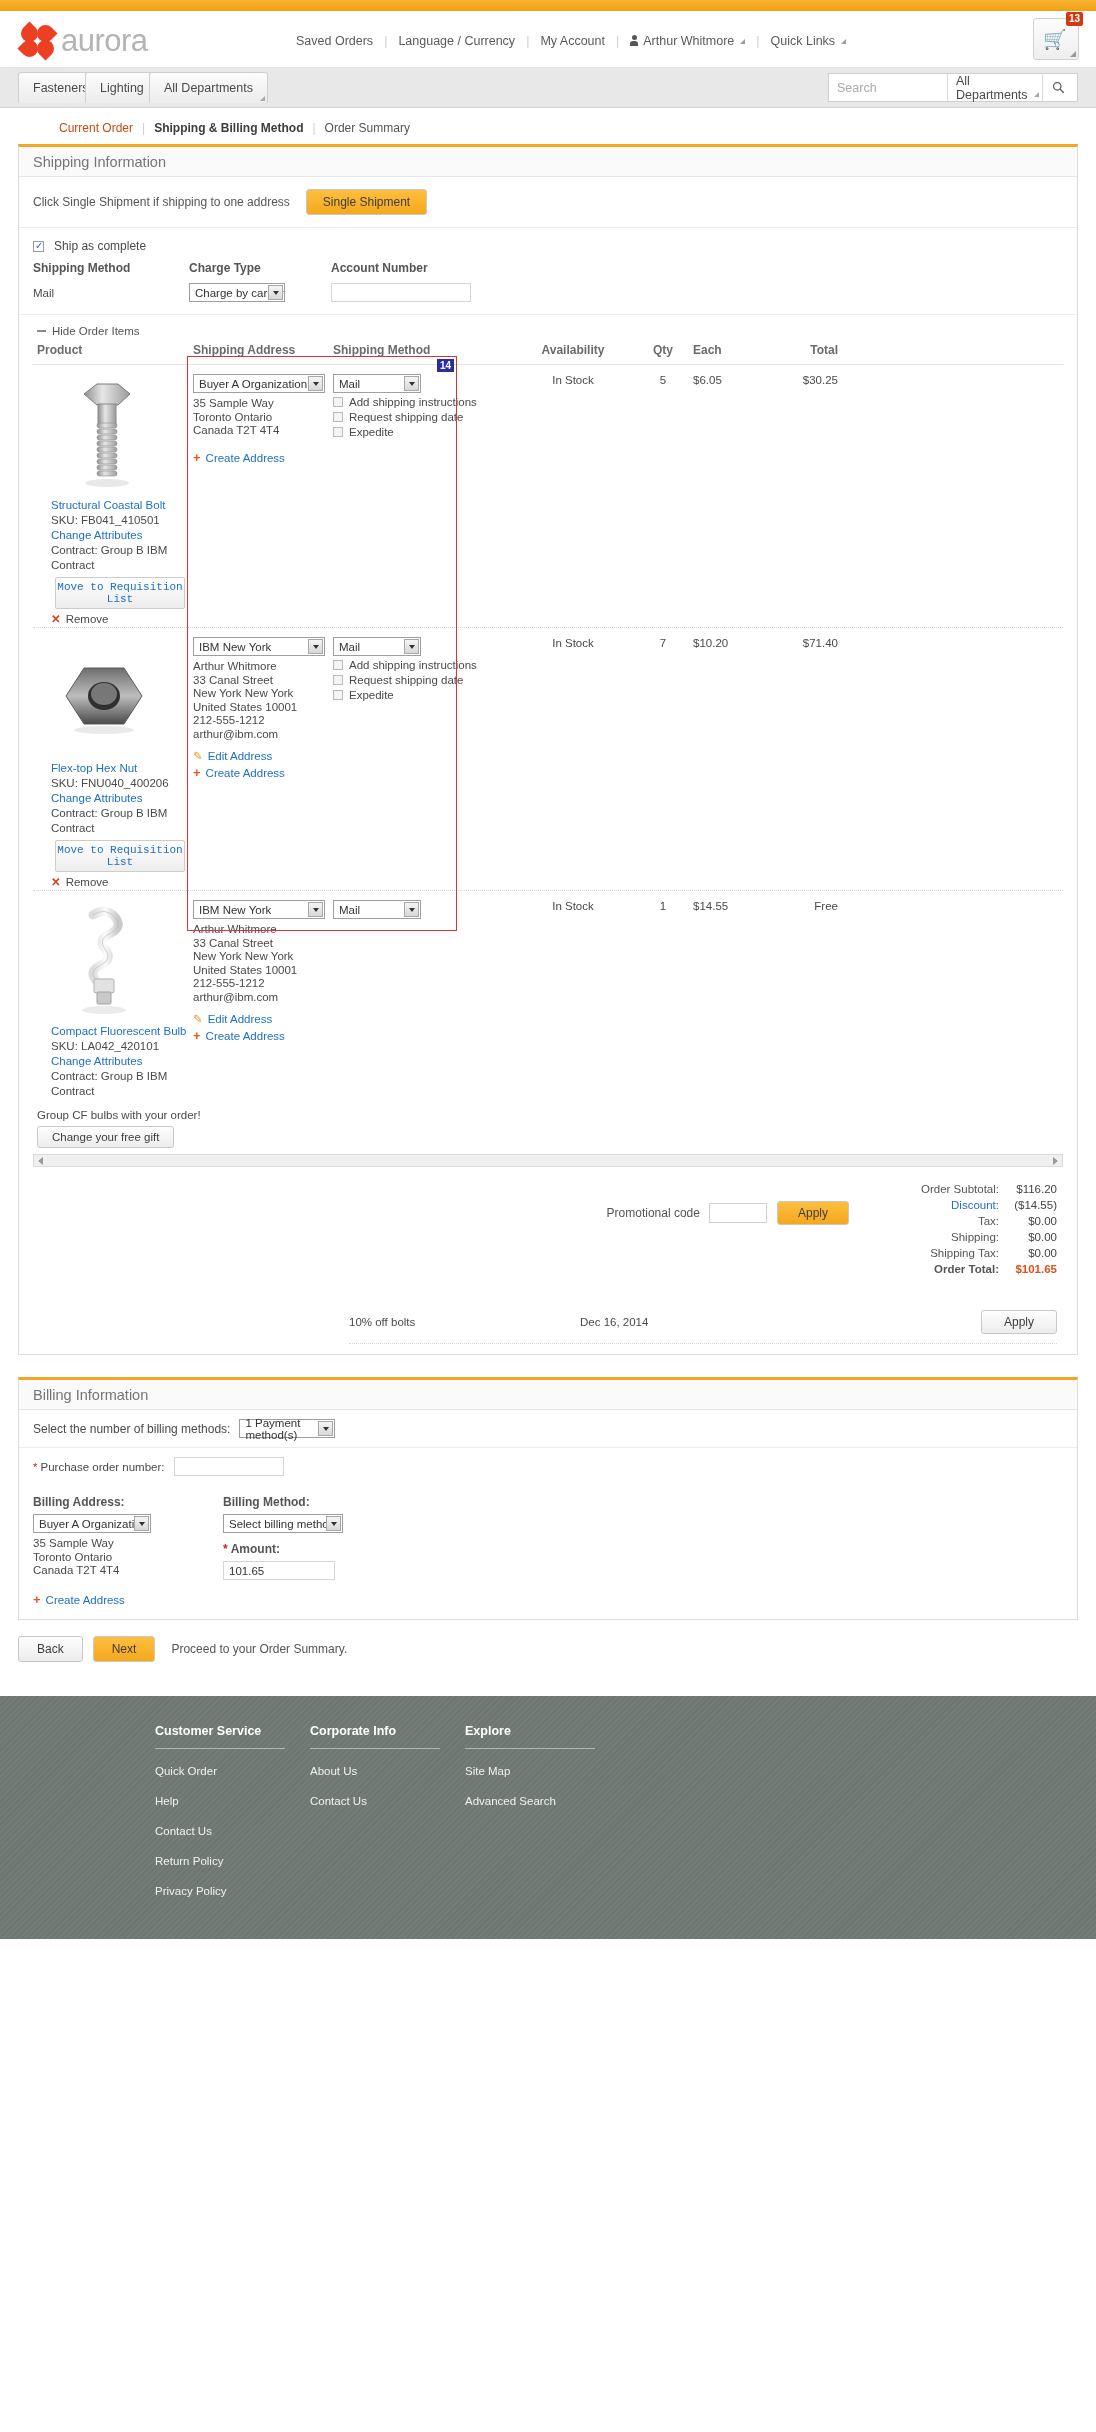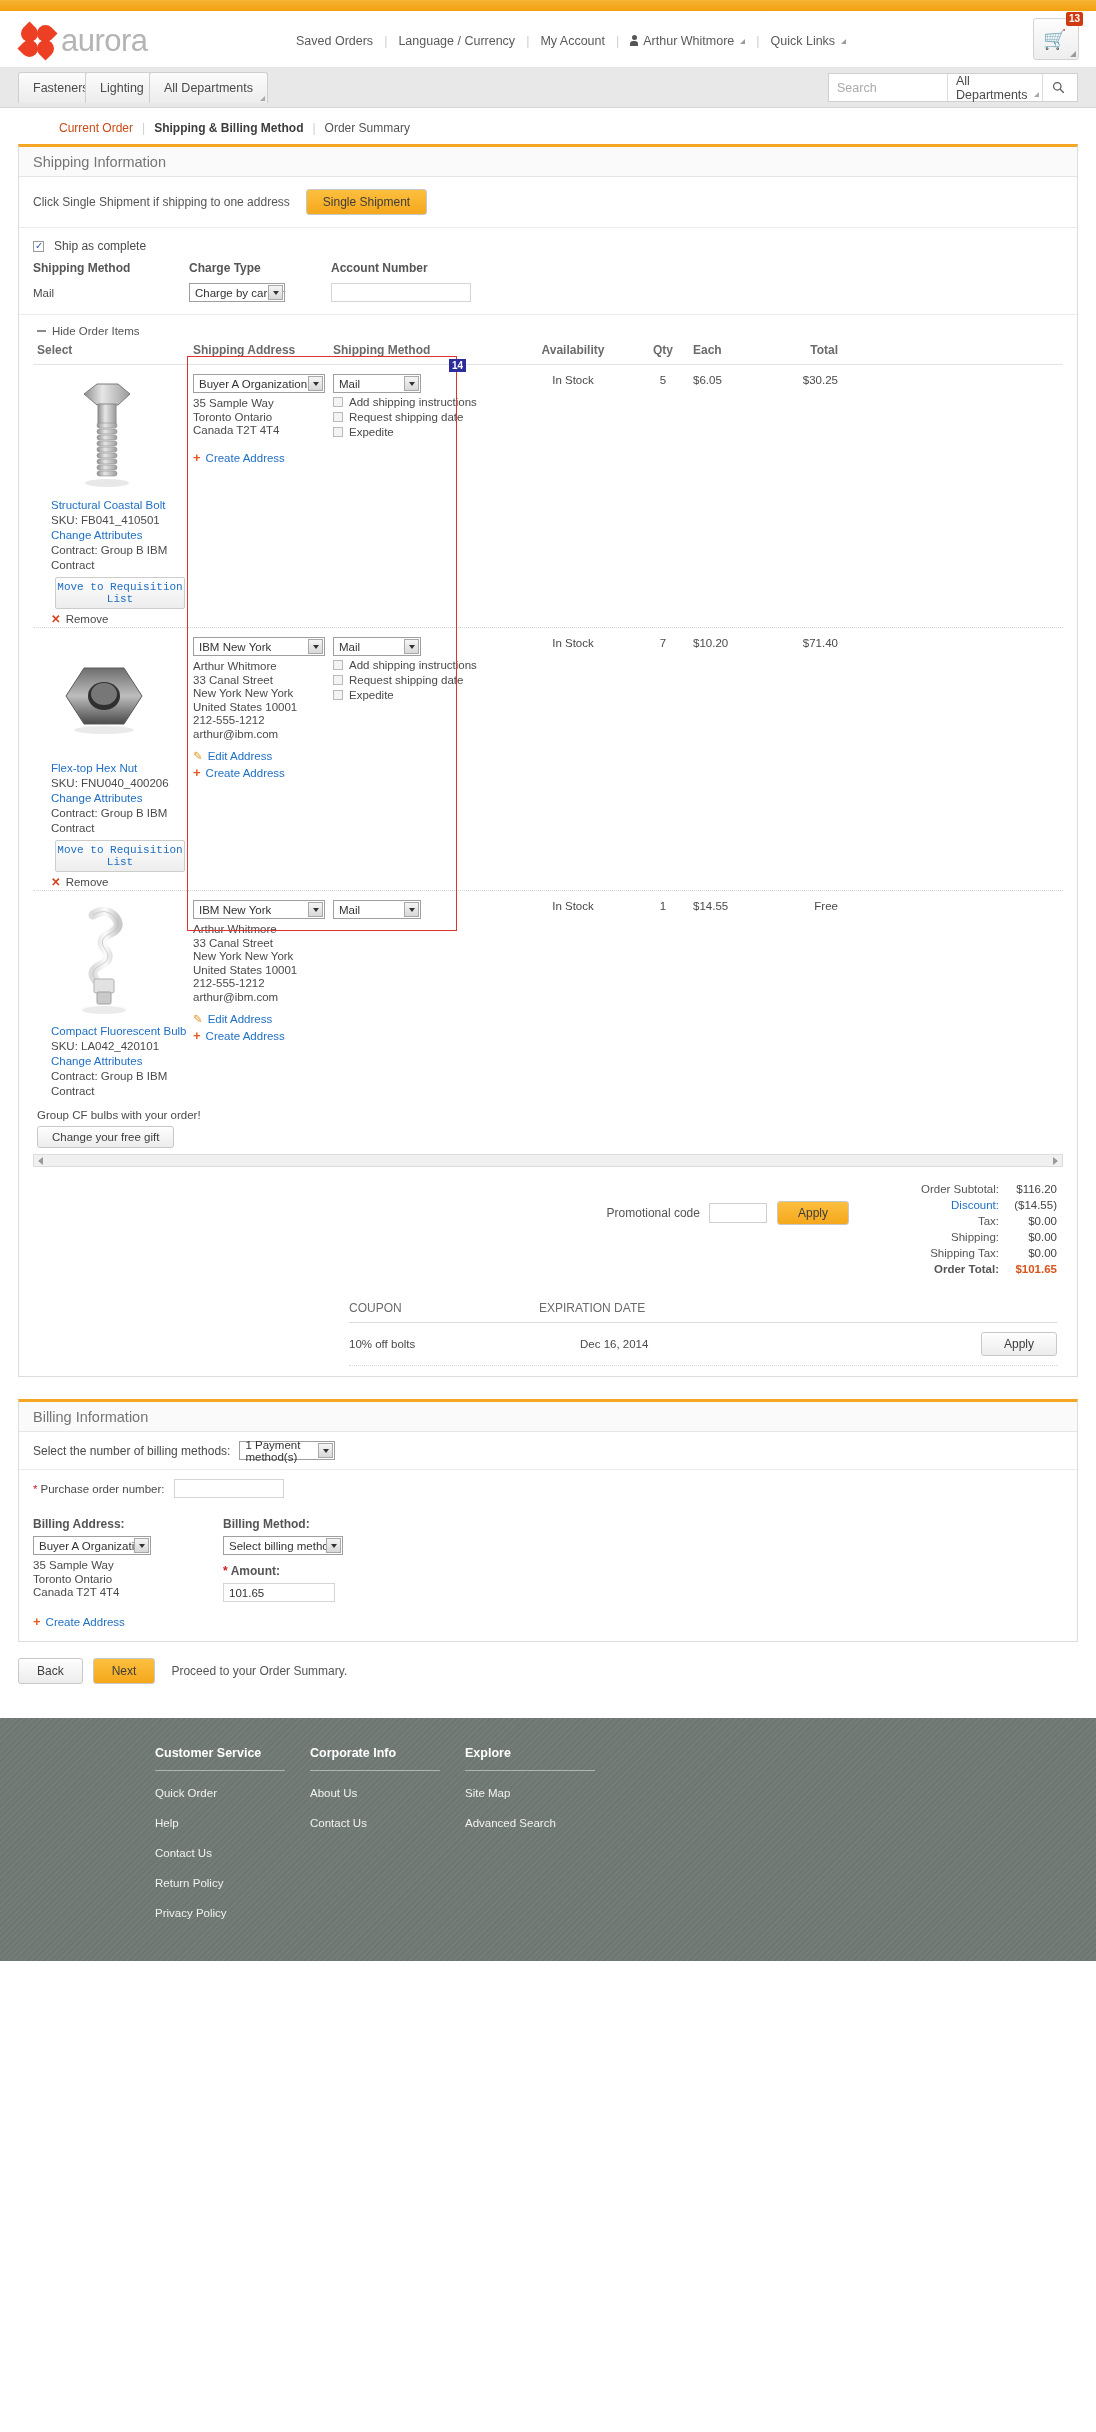--- a/index.html
+++ b/index.html
@@ -313,21 +313,21 @@
       </span>
       <span class="txtin" style="width:140px;display:inline-block;"></span>
     </div>
 
     <div class="hideitems">
       <span class="minus"></span><span>Hide Order Items</span>
     </div>
 
     <div class="items">
       <div class="ihead">
-        <div class="c-prod">Select</div>
+        <div class="c-prod">Product</div>
         <div class="c-addr">Shipping Address</div>
         <div class="c-meth">Shipping Method</div>
         <div class="c-avail">Availability</div>
         <div class="c-qty">Qty</div>
         <div class="c-each">Each</div>
         <div class="c-tot">Total</div>
       </div>
       <div id="items-body">
           <div class="irow" style="min-height: 205px;">
             <div class="c-prod">
@@ -474,21 +474,21 @@
                 <span class="arw"></span>
               </span></div>
             <div class="c-avail">In Stock</div>
             <div class="c-qty">1</div>
             <div class="c-each">$14.55</div>
             <div class="c-tot">Free</div>
           </div>
         </div>
 
       <div class="redbox" style="left:154px; top:13px; width:270px; height:575px;"></div>
-      <div class="redbadge" style="left:416px; top:16px;">14</div>
+      <div class="redbadge" style="left:404px; top:16px;">14</div>
     </div>
 
     <div style="padding:10px 0 0 18px;">
       <div style="font-size:11.5px;color:#4a4a4a;">Group CF bulbs with your order!</div>
       <button class="btn-grey" style="margin-top:5px;padding:4px 14px;font-size:11.5px;">Change your free gift</button>
     </div>
 
     <div class="hscroll">
       <span class="lft"></span>
       <span class="rgt"></span>
@@ -522,25 +522,20 @@
             <span class="val">$0.00</span>
           </div>
           <div class="grand">
             <span class="lbl">Order Total:</span>
             <span class="val">$101.65</span>
           </div>
         </div>
     </div>
 
     <div class="coupon">
-      <div class="ch">
-        <div class="cc1">COUPON</div>
-        <div class="cc2">EXPIRATION DATE</div>
-        <div class="cc3"></div>
-      </div>
       <div id="coupon-body">
           <div class="cr">
             <div class="cc1">10% off bolts</div>
             <div class="cc2">Dec 16, 2014</div>
             <div class="cc3"><button class="btn-grey" style="padding:4px 22px;">Apply</button></div>
           </div>
         </div>
     </div>
   </div>
 

